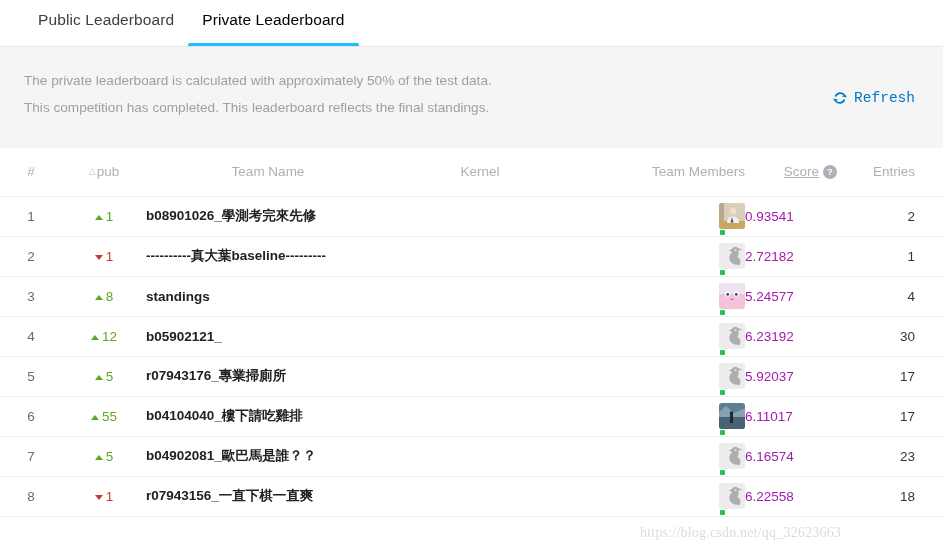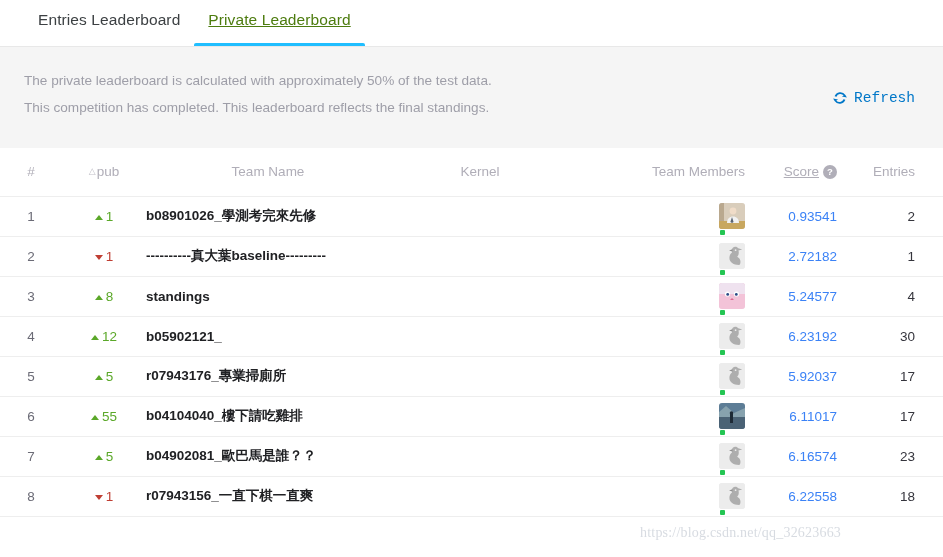--- a/index.html
+++ b/index.html
@@ -30,21 +30,21 @@
     position: relative;
     height: 46px;
     line-height: 40px;
     padding: 0 14px;
     font-size: 15.5px;
     color: #3c4043;
     cursor: pointer;
     white-space: nowrap;
     letter-spacing: 0.1px;
   }
-  .tab.active { color: #4d7c0f; text-decoration: underline; }
+  .tab.active { color: #000000; }
   .tab.active::after {
     content: "";
     position: absolute;
     left: 0; right: 0; bottom: 0;
     height: 3px;
     background: #20beff;
     border-radius: 2px 2px 0 0;
   }
 
   
@@ -187,23 +187,23 @@
   .online-dot {
     position: absolute;
     left: 1px;
     bottom: -6px;
     width: 5px; height: 5px;
     background: #23c552;
     border-radius: 1px;
   }
 
   td.score {
-    text-align: right;
+    text-align: left;
     padding-right: 6px;
-    color: #3b82f6;
+    color: #a21caf;
     font-size: 14px;
   }
   td.entries {
     text-align: right;
     padding-right: 12px;
     color: #35353d;
     font-size: 14px;
   }
   td.last {
     text-align: right;
@@ -224,21 +224,21 @@
     pointer-events: none;
     font-family: Liberation Serif, serif;
   }
 </style>
 </head>
 <body>
 
 <div class="page">
 
   <div class="tabs">
-    <div class="tab">Entries Leaderboard</div>
+    <div class="tab">Public Leaderboard</div>
     <div class="tab active">Private Leaderboard</div>
   </div>
 
   <div class="banner">
     <div class="banner-line">The private leaderboard is calculated with approximately 50% of the test data.</div>
     <div class="banner-line">This competition has completed. This leaderboard reflects the final standings.</div>
 
     <button class="refresh-btn">
       <span class="refresh-icon">
         <svg viewBox="0 0 16 16" xmlns="http://www.w3.org/2000/svg">

